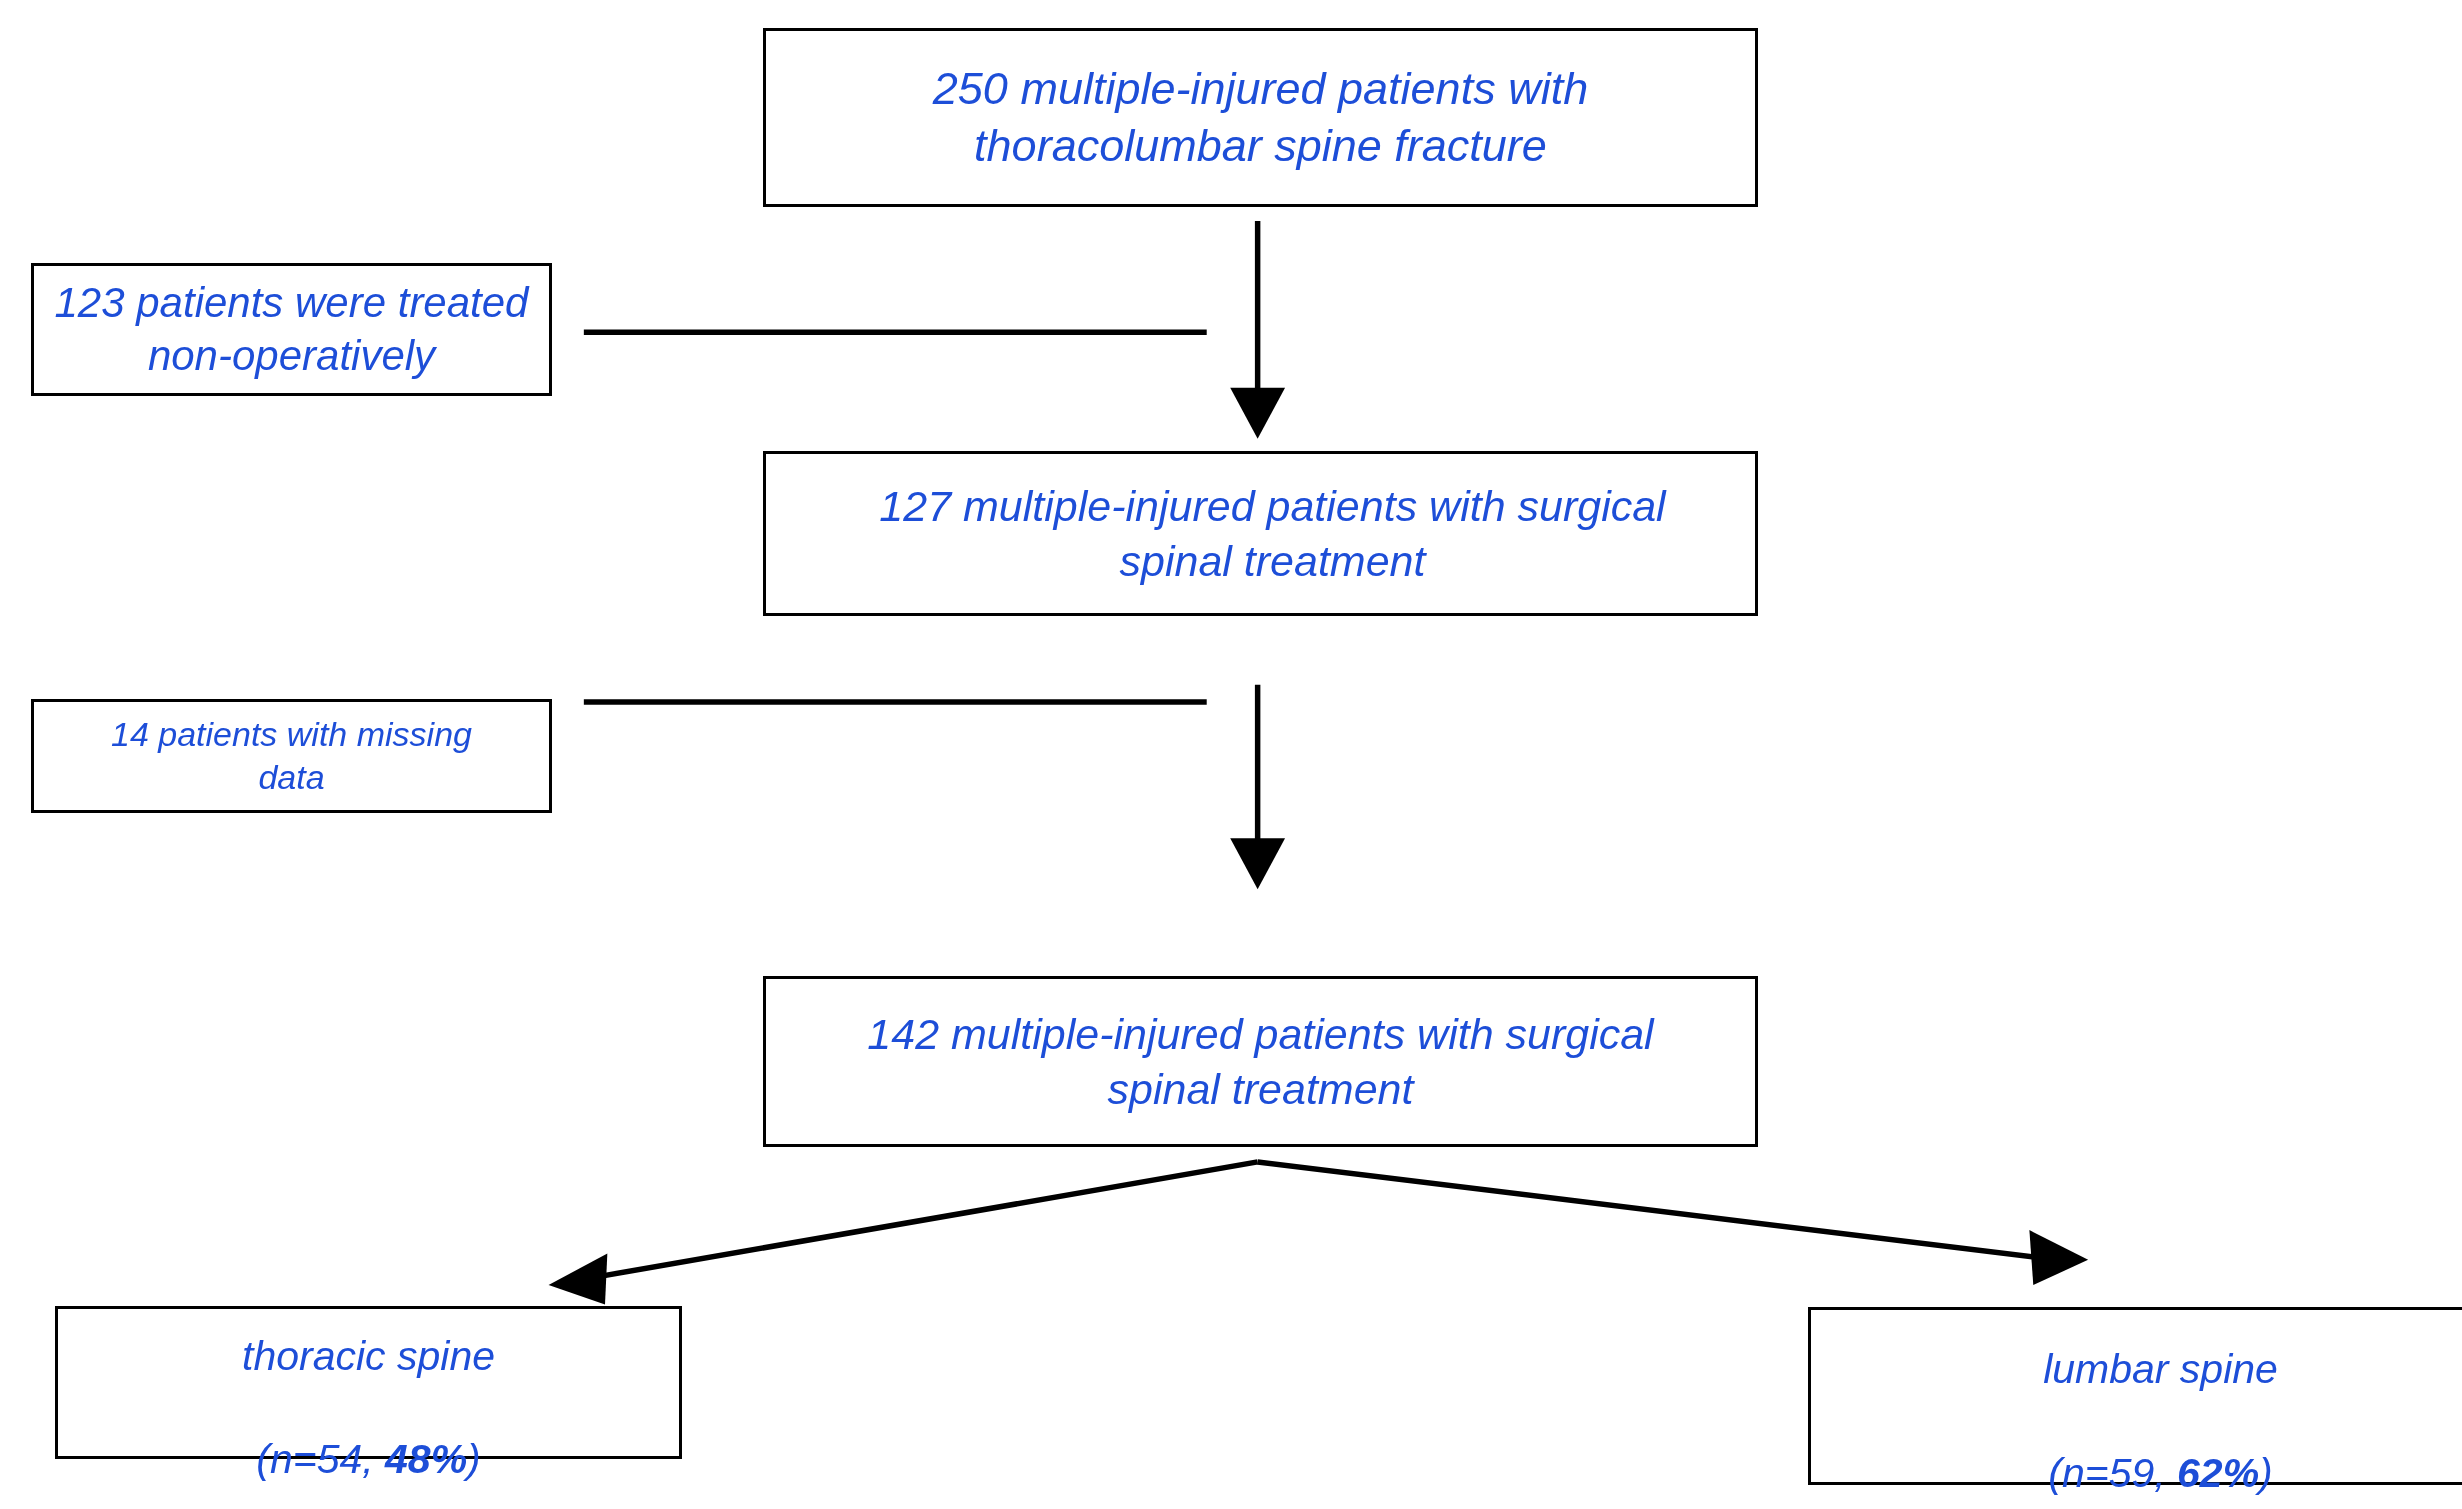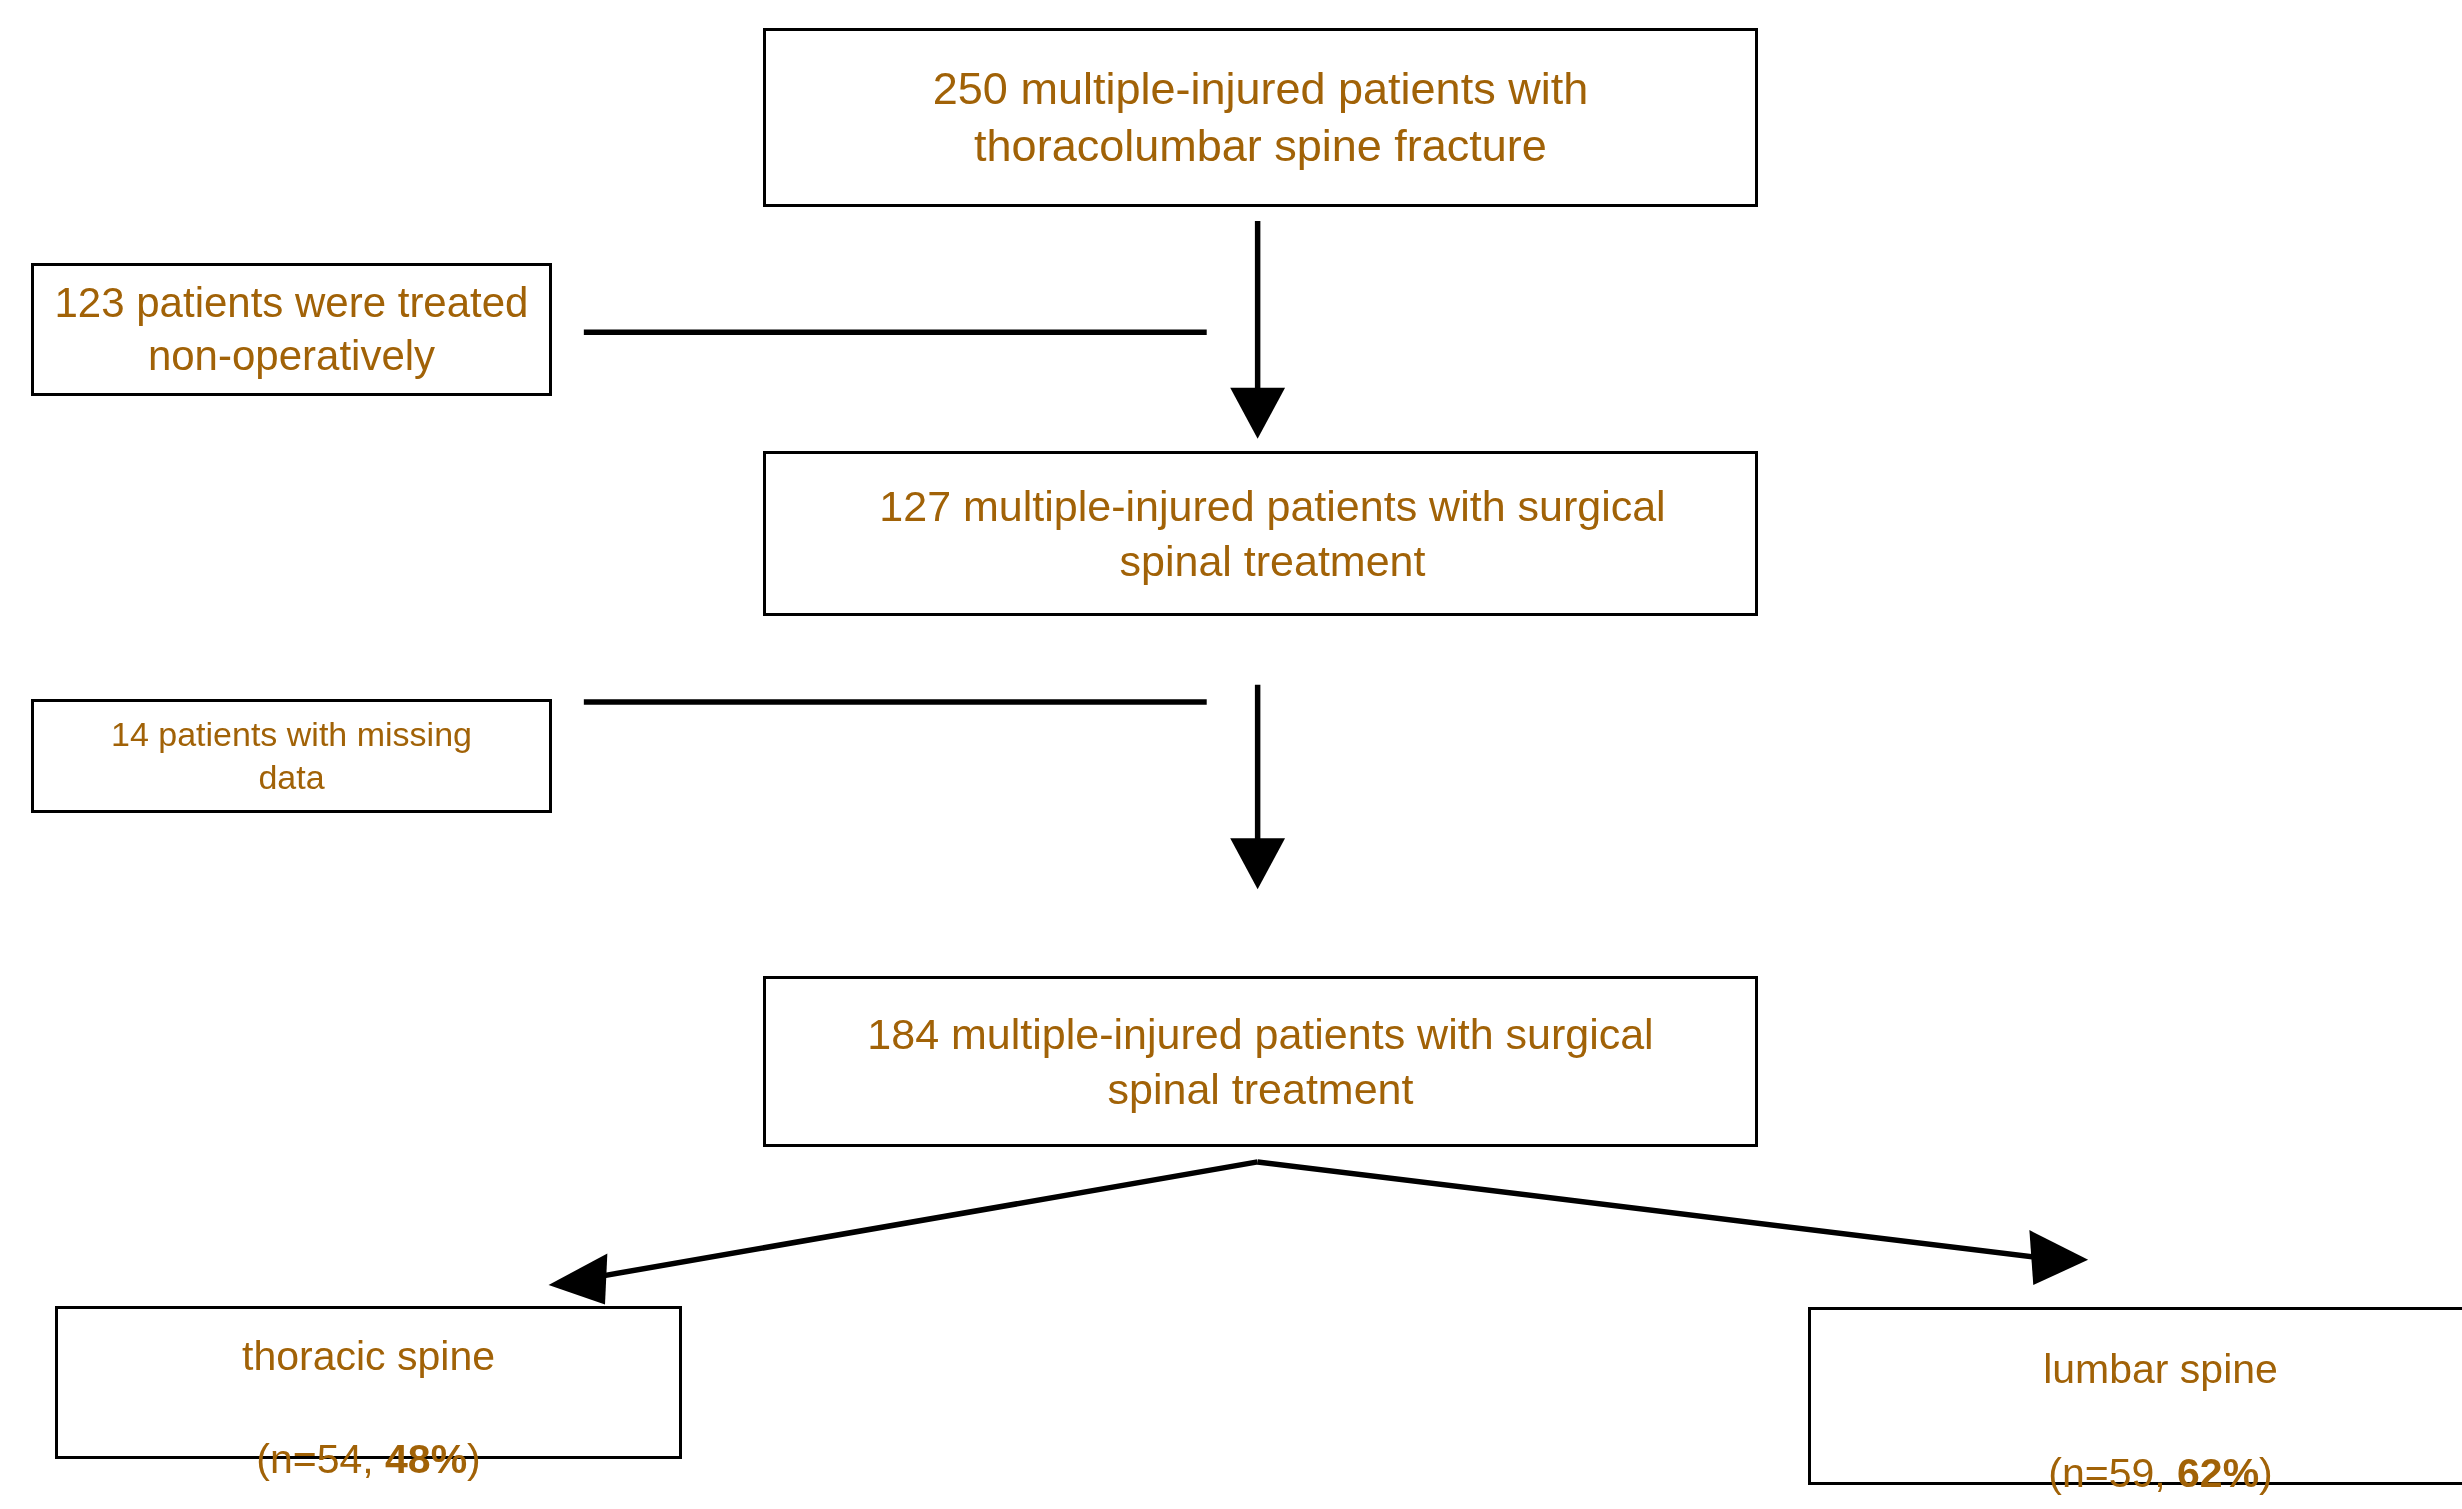--- a/index.html
+++ b/index.html
@@ -19,21 +19,22 @@
   .node {
     position: absolute;
     box-sizing: border-box;
     border: 3.9px solid #000000;
     background: #ffffff;
     display: flex;
     align-items: center;
     justify-content: center;
     text-align: center;
     line-height: 1.26;
-    color: #a16207;
+    color: #1d4ed8;
+    font-style: italic;
   }
   .node-text {
     display: block;
     width: 100%;
     padding: 0 11px;
     box-sizing: border-box;
     white-space: pre-line;
   }
   
   #node-total       { left: 763px;  top: 28px;   width: 995px; height: 179px; font-size: 45px; }
@@ -107,21 +108,21 @@
     <span class="node-text">127 multiple-injured patients with surgical
 spinal treatment</span>
   </div>
 
   <div class="node" id="node-missing">
     <span class="node-text">14 patients with missing
 data</span>
   </div>
 
   <div class="node" id="node-final">
-    <span class="node-text">184 multiple-injured patients with surgical
+    <span class="node-text">142 multiple-injured patients with surgical
 spinal treatment</span>
   </div>
 
   <div class="node" id="node-thoracic">
     <span class="node-text">
       <span>thoracic spine</span><br>
       <span>(n=54, </span><b>48%</b><span>)</span>
     </span>
   </div>
 

